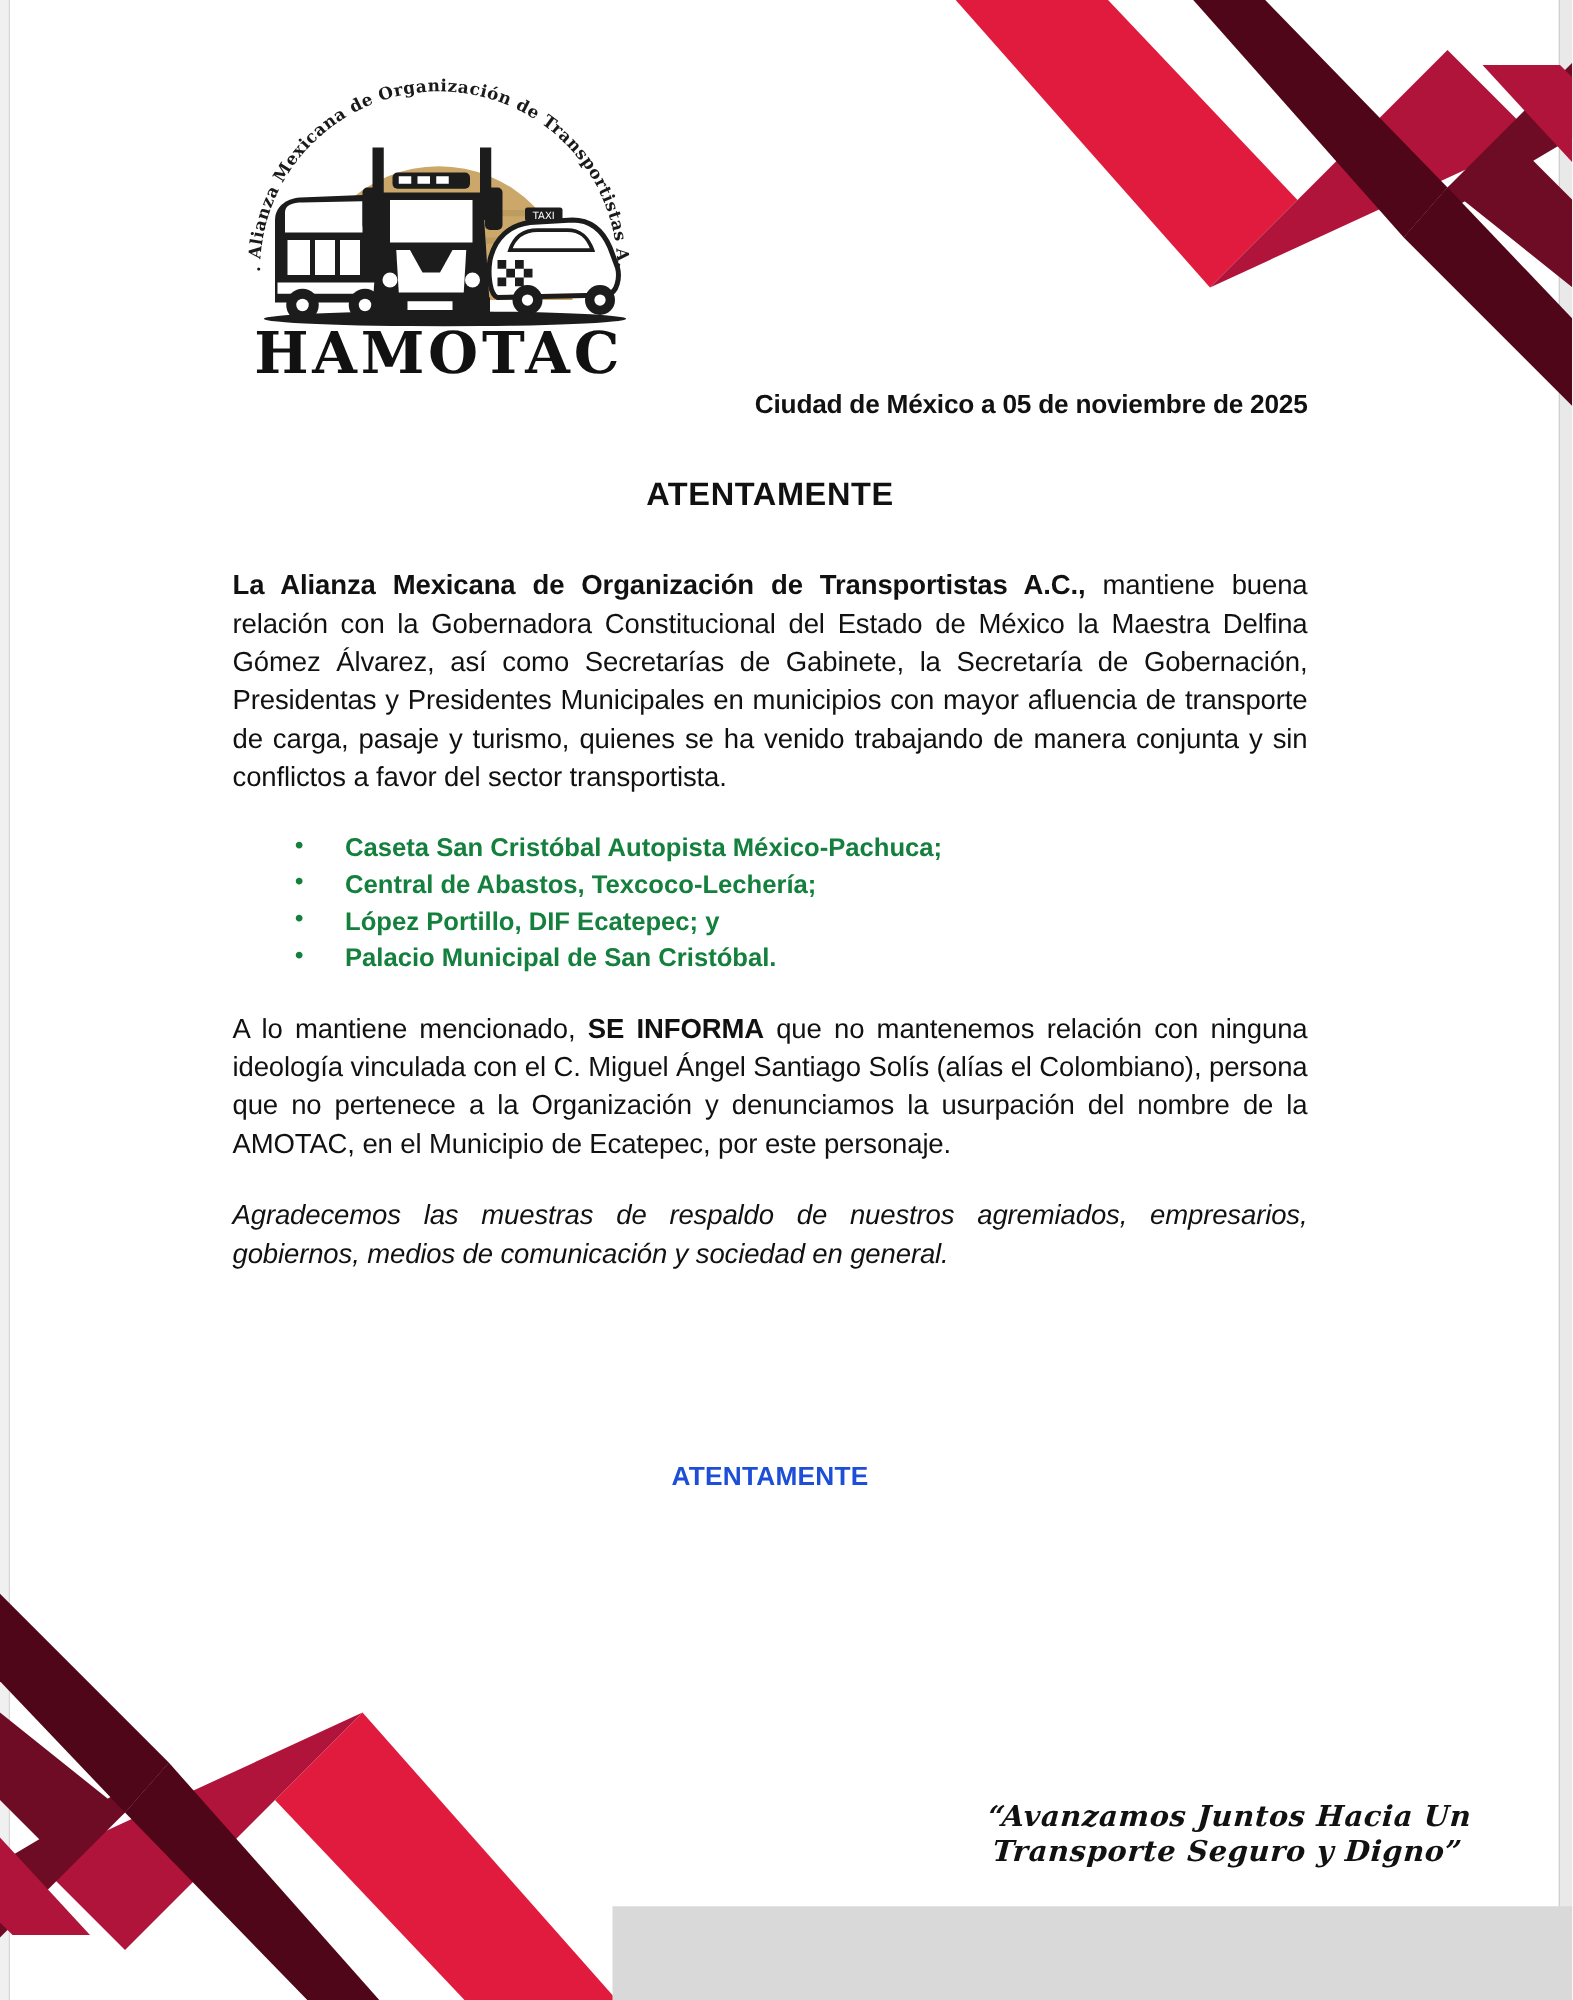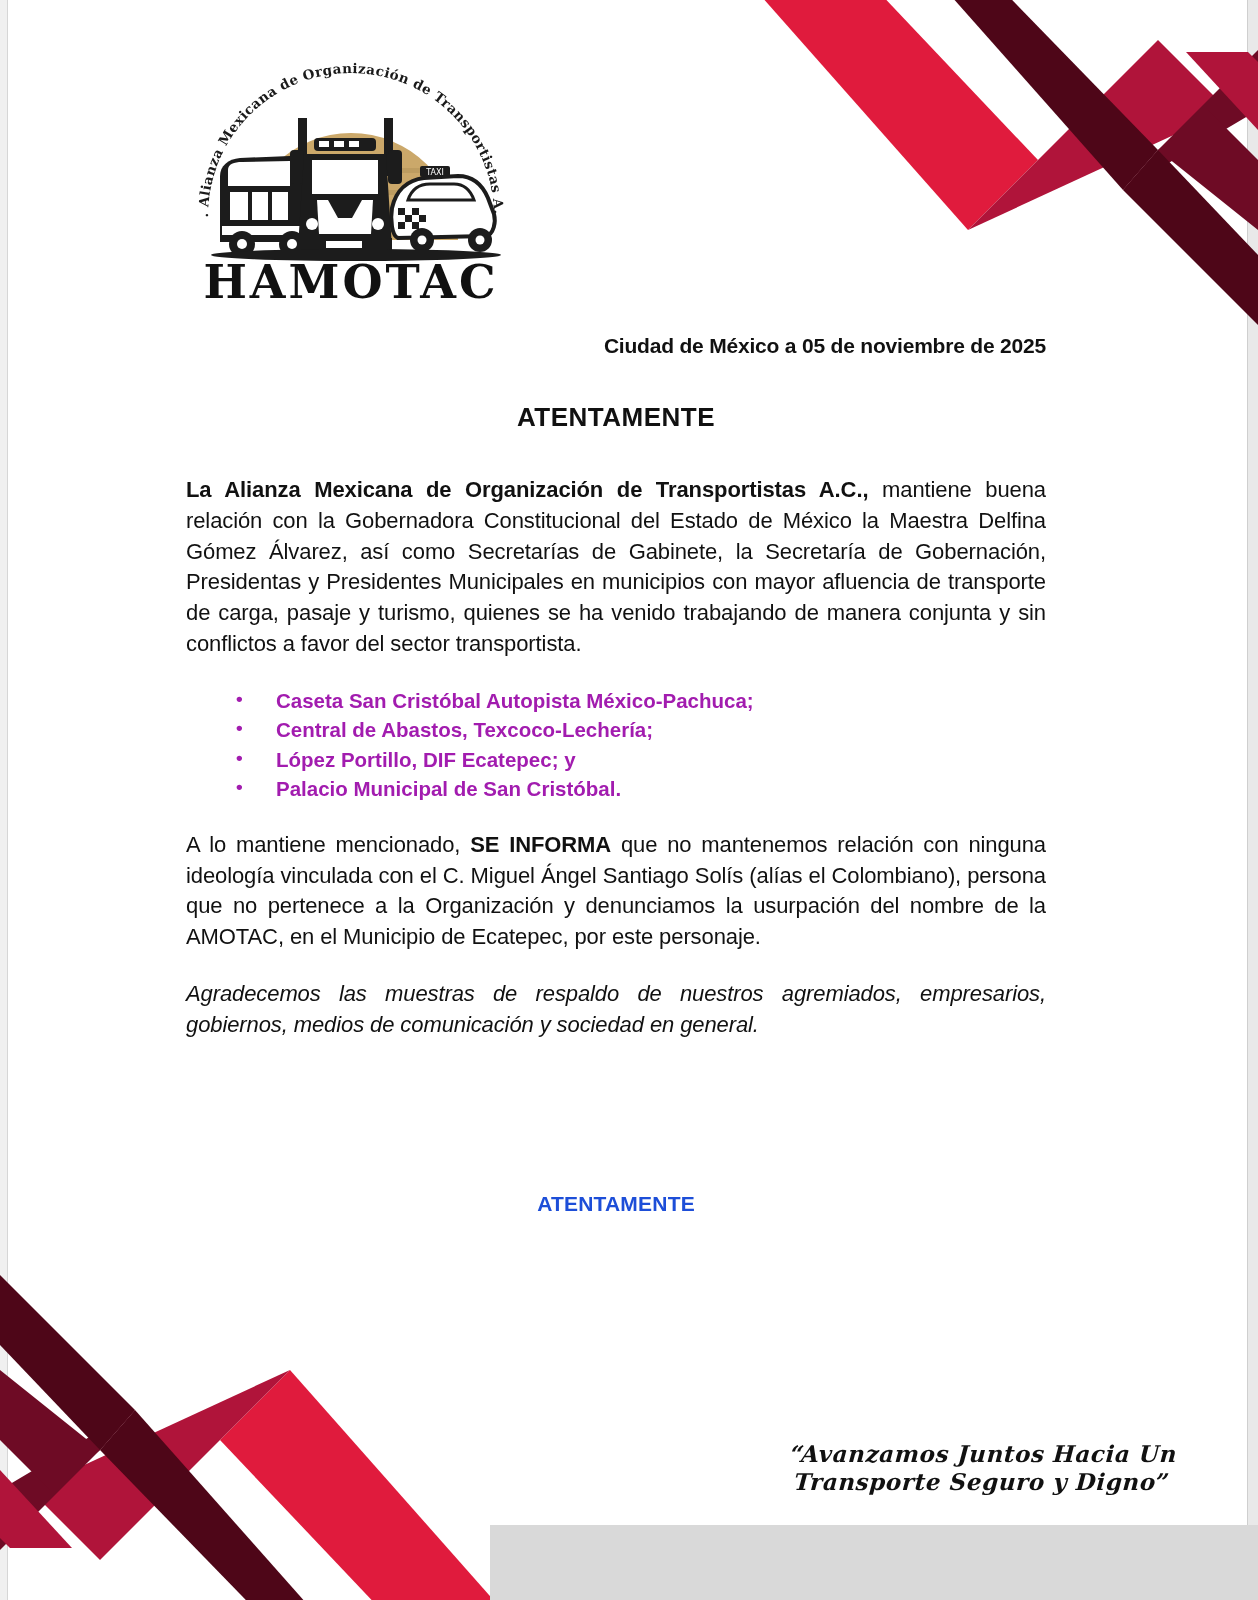--- a/index.html
+++ b/index.html
@@ -67,21 +67,20 @@
     top: 312px;
     width: 860px;
   }
   .dateline {
     text-align: right;
     font-size: 21px;
     font-weight: bold;
     color: #111;
     letter-spacing: -0.2px;
     margin-bottom: 44px;
-    margin-top: 22px;
   }
   .title {
     text-align: center;
     font-size: 26px;
     font-weight: bold;
     color: #111;
     letter-spacing: 0.5px;
     margin-bottom: 42px;
   }
   p.para {
@@ -98,21 +97,21 @@
 
   ul.points {
     list-style: none;
     margin: 0 0 26px 0;
     padding: 0 0 0 46px;
   }
   ul.points li {
     font-size: 20.5px;
     font-weight: bold;
     line-height: 1.44;
-    color: #a21caf;
+    color: #15803d;
     position: relative;
     padding-left: 44px;
   }
   ul.points li::before {
     content: "\2022";
     position: absolute;
     left: 4px;
     top: -1px;
     font-size: 19px;
   }

